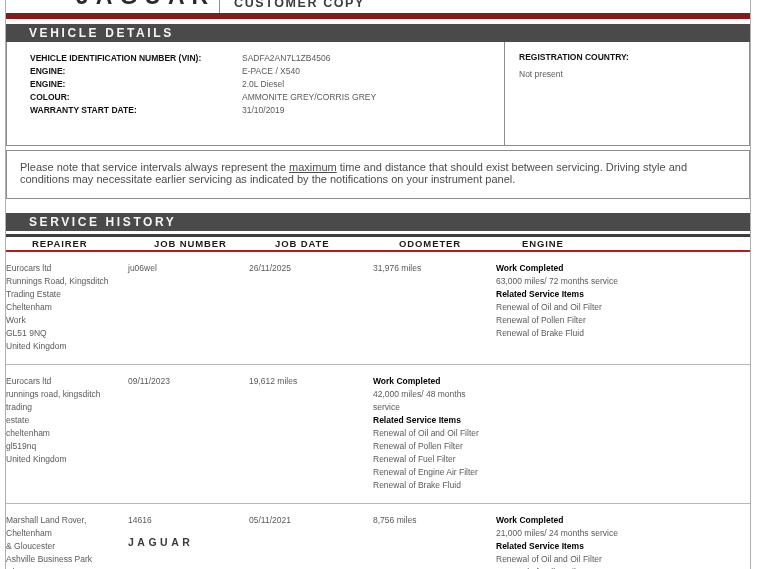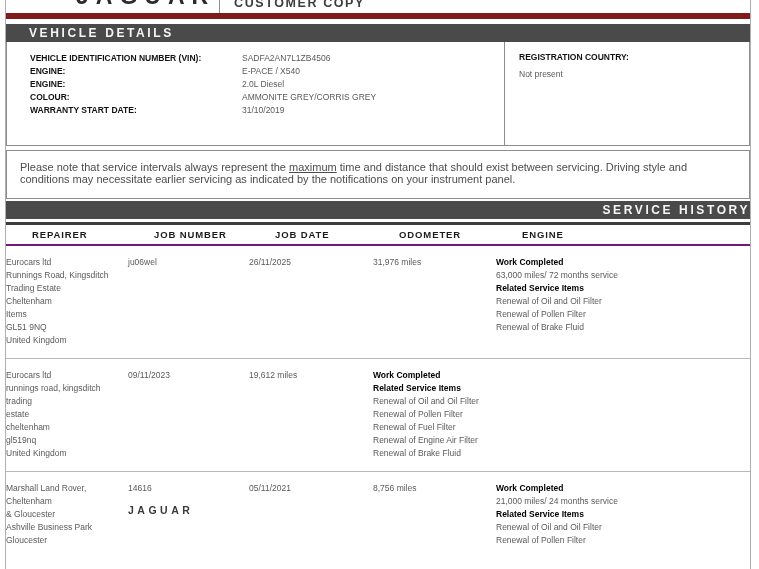--- a/index.html
+++ b/index.html
@@ -15,41 +15,41 @@
   .jaguar-top { position:absolute; left:70px; top:-17px; font-size:23px; font-weight:bold;
                 letter-spacing:7px; color:#2a2a2a; }
   .top-divider { position:absolute; left:213px; top:0; width:1px; height:17px; background:#8f8f8f; }
   .copy-type { position:absolute; left:228px; top:-4px; font-size:12.5px; font-weight:bold;
                letter-spacing:1.6px; color:#3d3d3d; }
 
   
   .section-bar { height:18px; background:#4a4a4a; color:#f5f5f5; display:flex; align-items:center;
                  padding-left:23px; font-size:12px; font-weight:bold; letter-spacing:2.6px; }
   .bar-vehicle { margin-top:5px; }
-  .bar-service { margin-top:2px;justify-content:flex-end; }
+  .bar-service { margin-top:14px; }
 
   
   .vd-box { display:flex; border:1px solid #8d8d8d; border-top:none; height:104px; }
   .vd-left { flex:1; padding:10px 0 0 23px; }
   .vd-row { display:flex; line-height:13px; }
   .vd-label { width:212px; font-size:8.5px; font-weight:bold; color:#111; }
   .vd-value { font-size:8.5px; color:#5a5a5a; }
   .vd-right { width:245px; border-left:1px solid #8d8d8d; padding:10px 6px 0 14px; }
   .vd-right .vd-label { width:auto; }
   .vd-right .vd-value { margin-top:7px; }
 
   
   .notice-box { margin-top:4px; border:1px solid #8d8d8d; padding:10px 13px 8px 13px;
                 font-size:11px; color:#4c4c4c; line-height:12px; min-height:49px; }
   .notice-box .u { text-decoration:underline; }
 
   
   .svc-table { margin-top:3px; border-top:3px solid #3d3d3d; }
   .svc-grid { display:grid; grid-template-columns:122px 121px 124px 123px 1fr; padding-left:26px; }
-  .svc-head { align-items:center; height:21px; border-bottom:2px solid #701a75; }
+  .svc-head { align-items:center; height:15px; border-bottom:2px solid #b91c1c; }
   .svc-head .col { font-size:9.5px; font-weight:bold; letter-spacing:0.9px; color:#1c1c1c; }
   .svc-row { padding:10px 0 11px 0; border-bottom:1px solid #b8b8b8; }
   .svc-row:last-child { border-bottom:none; }
   .cell { font-size:8.5px; color:#5a5a5a; line-height:13px; padding-right:10px; }
   .addr-line { display:block; }
   .job-logo { margin-top:9px; font-size:10.5px; font-weight:bold; letter-spacing:3.5px; color:#3a3a3a; }
   .detail-line { display:block; }
   .detail-line.bold { font-weight:bold; color:#000; }
 </style>
 </head>
@@ -112,21 +112,21 @@
         <div class="col">ODOMETER</div>
         <div class="col">ENGINE</div>
       </div>
     <div id="svc-body">
         <div class="svc-grid svc-row">
           <div class="cell">
             <span class="addr-line">Eurocars ltd</span>
             <span class="addr-line">Runnings Road, Kingsditch</span>
             <span class="addr-line">Trading Estate</span>
             <span class="addr-line">Cheltenham</span>
-            <span class="addr-line">Items</span>
+            <span class="addr-line">Work</span>
             <span class="addr-line">GL51 9NQ</span>
             <span class="addr-line">United Kingdom</span>
           </div>
           <div class="cell"><span>ju06wel</span></div>
           <div class="cell">26/11/2025</div>
           <div class="cell">31,976 miles</div>
           <div class="cell">
             <span class="detail-line bold">Work Completed</span>
             <span class="detail-line">63,000 miles/ 72 months service</span>
             <span class="detail-line bold">Related Service Items</span>
@@ -141,20 +141,21 @@
             <span class="addr-line">runnings road, kingsditch trading</span>
             <span class="addr-line">estate</span>
             <span class="addr-line">cheltenham</span>
             <span class="addr-line">gl519nq</span>
             <span class="addr-line">United Kingdom</span>
           </div>
           <div class="cell">09/11/2023</div>
           <div class="cell">19,612 miles</div>
           <div class="cell">
             <span class="detail-line bold">Work Completed</span>
+            <span class="detail-line">42,000 miles/ 48 months service</span>
             <span class="detail-line bold">Related Service Items</span>
             <span class="detail-line">Renewal of Oil and Oil Filter</span>
             <span class="detail-line">Renewal of Pollen Filter</span>
             <span class="detail-line">Renewal of Fuel Filter</span>
             <span class="detail-line">Renewal of Engine Air Filter</span>
             <span class="detail-line">Renewal of Brake Fluid</span>
           </div>
         </div>
         <div class="svc-grid svc-row">
           <div class="cell">

